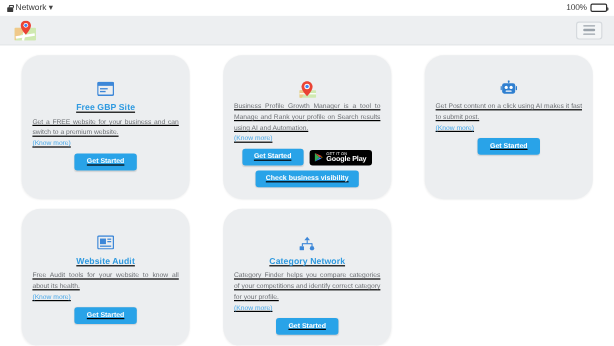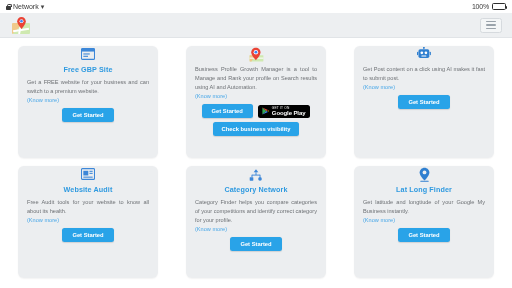--- a/index.html
+++ b/index.html
@@ -93,27 +93,28 @@
     height: 250px;
   }
   .grid {
     display: grid;
     grid-template-columns: repeat(3, 1fr);
     column-gap: 28px;
     row-gap: 8px;
   }
   .card {
     background: #eceef0;
-    border-radius: 6px;
-    padding: 0 9px 10px 9px;
+    border-radius: 16px;
+    padding: 20px 9px 10px 9px;
     min-height: 112px;
     display: flex;
     flex-direction: column;
     align-items: center;
     box-shadow: 0 0.5px 1.5px rgba(0,0,0,0.05);
+    text-decoration: underline;
   }
   .card-icon {
     height: 16px;
     display: flex; align-items: center; justify-content: center;
     margin-bottom: 3px;
   }
   .card-title {
     color: #2f9ae0;
     font-size: 7.2px;
     font-weight: bold;
@@ -314,30 +315,15 @@
         </svg>
       </div>
       <div class="card-title">Category Network</div>
       <div class="card-desc">Category Finder helps you compare categories of your competitions and identify correct category for your profile.</div>
       <div class="know-more">(Know more)</div>
       <div class="btn-row">
         <button class="btn-get-started">Get Started</button>
       </div>
     </div>
 
-    <div class="card">
-      <div class="card-icon">
-        <svg width="11" height="15" viewBox="0 0 18 24">
-          <path d="M9 0.8C4.6 0.8 1 4.4 1 8.8C1 14.6 9 22 9 22S17 14.6 17 8.8C17 4.4 13.4 0.8 9 0.8Z" fill="#2f7fd0"></path>
-          <circle cx="9" cy="8.6" r="3.1" fill="#eceef0"></circle>
-          <rect x="2" y="22.4" width="14" height="1.4" rx="0.7" fill="#2f7fd0"></rect>
-        </svg>
-      </div>
-      <div class="card-title">Lat Long Finder</div>
-      <div class="card-desc">Get latitude and longtiude of your Google My Business instantly.</div>
-      <div class="know-more">(Know more)</div>
-      <div class="btn-row">
-        <button class="btn-get-started">Get Started</button>
-      </div>
-    </div>
 
   </div>
 </div>
 
 </body></html>

